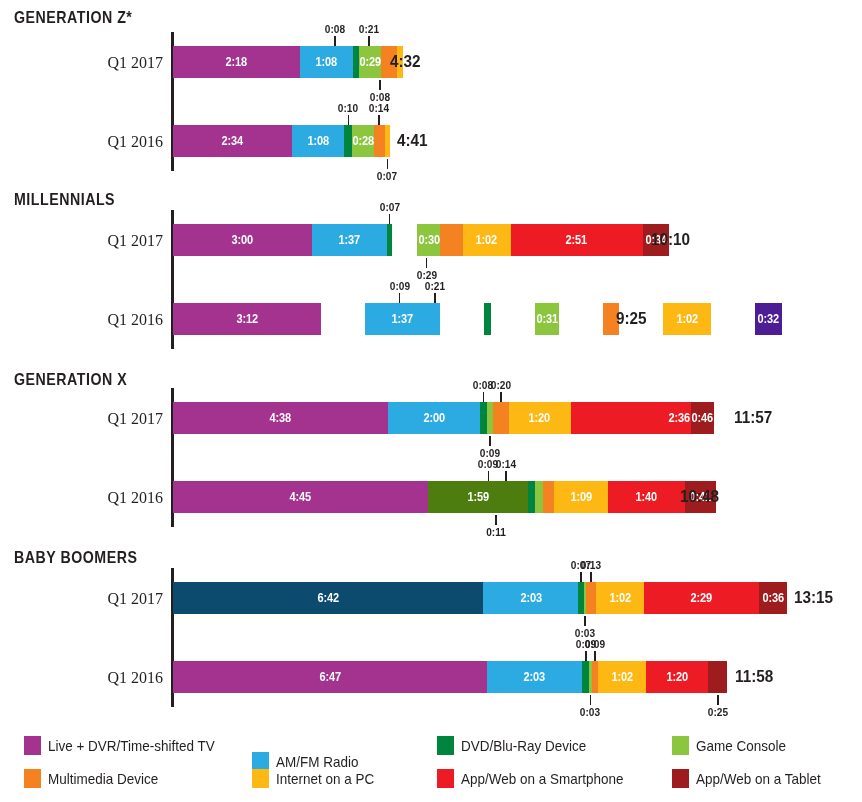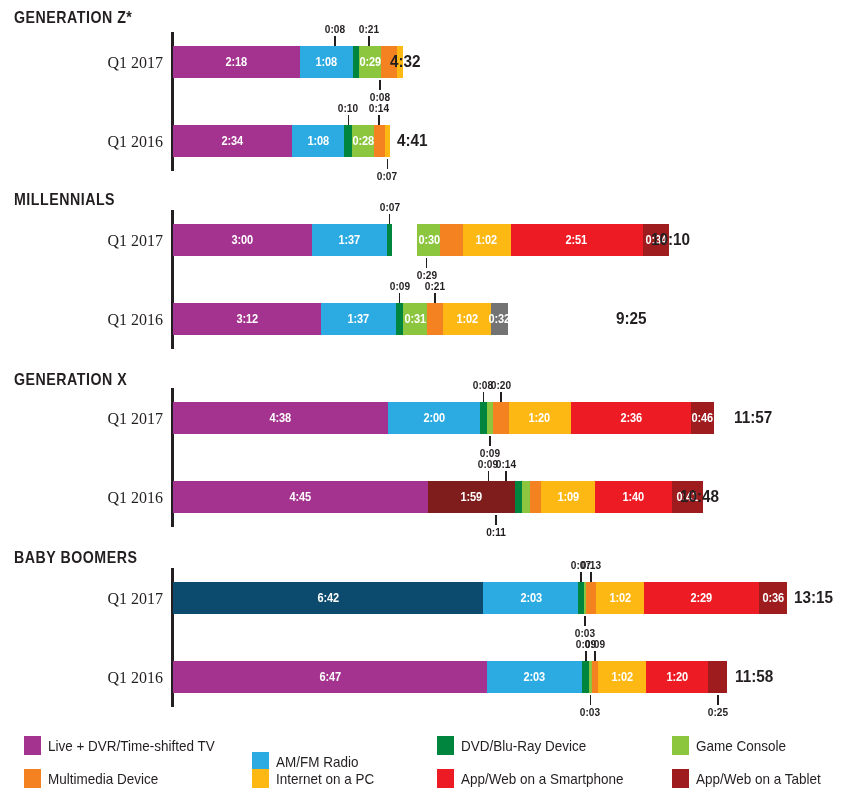--- a/index.html
+++ b/index.html
@@ -209,36 +209,36 @@
     <div class="total" style="left: 651.103px; top: 230px;">10:10</div>
     <div class="callout above" style="left: 389.63px; top: 212px; height: 12px; width: 0px;">
       <div class="c-tick"></div>
       <div class="c-text">0:07</div>
     </div>
     <div class="callout below" style="left: 426.701px; top: 258px; height: 12px; width: 0px;">
       <div class="c-tick"></div>
       <div class="c-text">0:29</div>
     </div>
     <div class="row-label" style="left: 40px; width: 123px; top: 311px;">Q1 2016</div>
-    <div class="bar" style="left: 173px; top: 303px;">
+    <div class="bar" style="left: 173px; top: 303px; gap: 44px;">
       <div class="seg" style="width: 148.282px; background: rgb(164, 51, 143);">
         <span class="seg-label">3:12</span>
       </div>
       <div class="seg" style="width: 74.9131px; background: rgb(44, 171, 226);">
         <span class="seg-label">1:37</span>
       </div>
       <div class="seg" style="width: 6.9507px; background: rgb(0, 133, 63);"></div>
       <div class="seg" style="width: 23.9413px; background: rgb(140, 198, 62);">
         <span class="seg-label">0:31</span>
       </div>
       <div class="seg" style="width: 16.2183px; background: rgb(245, 130, 32);"></div>
       <div class="seg" style="width: 47.8826px; background: rgb(253, 184, 19);">
         <span class="seg-label">1:02</span>
       </div>
-      <div class="seg" style="width: 17px; background: #737373; text-align: right;">
+      <div class="seg" style="width: 27px; background: #4c1d95; text-align: right;">
         <span class="seg-label">0:32</span>
       </div>
     </div>
     <div class="total" style="left: 616.35px; top: 309px;">9:25</div>
     <div class="callout above" style="left: 399.67px; top: 291px; height: 12px; width: 0px;">
       <div class="c-tick"></div>
       <div class="c-text">0:09</div>
     </div>
     <div class="callout above" style="left: 435.196px; top: 291px; height: 12px; width: 0px;">
       <div class="c-tick"></div>
@@ -253,21 +253,21 @@
       </div>
       <div class="seg" style="width: 92.676px; background: rgb(44, 171, 226);">
         <span class="seg-label">2:00</span>
       </div>
       <div class="seg" style="width: 6.1784px; background: rgb(0, 133, 63);"></div>
       <div class="seg" style="width: 6.9507px; background: rgb(140, 198, 62);"></div>
       <div class="seg" style="width: 15.446px; background: rgb(245, 130, 32);"></div>
       <div class="seg" style="width: 61.784px; background: rgb(253, 184, 19);">
         <span class="seg-label">1:20</span>
       </div>
-      <div class="seg" style="width: 120.479px; background: rgb(237, 28, 36);">
+      <div class="seg" style="width: 120.479px; background: rgb(237, 28, 36); justify-content: flex-end;">
         <span class="seg-label">2:36</span>
       </div>
       <div class="seg" style="width: 23px; background: rgb(158, 27, 30);">
         <span class="seg-label">0:46</span>
       </div>
     </div>
     <div class="total" style="left: 733.739px; top: 408px;">11:57</div>
     <div class="callout above" style="left: 483.465px; top: 390px; height: 12px; width: 0px;">
       <div class="c-tick"></div>
       <div class="c-text">0:08</div>
@@ -278,21 +278,21 @@
     </div>
     <div class="callout below" style="left: 490.029px; top: 436px; height: 12px; width: 0px;">
       <div class="c-tick"></div>
       <div class="c-text">0:09</div>
     </div>
     <div class="row-label" style="left: 40px; width: 123px; top: 489px;">Q1 2016</div>
     <div class="bar" style="left: 173px; top: 481px;">
       <div class="seg" style="width: 255px; background: rgb(164, 51, 143);">
         <span class="seg-label">4:45</span>
       </div>
-      <div class="seg" style="width: 87px; background: #7f1d1d;">
+      <div class="seg" style="width: 100px; background: #4d7c0f;">
         <span class="seg-label">1:59</span>
       </div>
       <div class="seg" style="width: 6.9507px; background: rgb(0, 133, 63);"></div>
       <div class="seg" style="width: 8.4953px; background: rgb(140, 198, 62);"></div>
       <div class="seg" style="width: 10.8122px; background: rgb(245, 130, 32);"></div>
       <div class="seg" style="width: 53.2887px; background: rgb(253, 184, 19);">
         <span class="seg-label">1:09</span>
       </div>
       <div class="seg" style="width: 77.23px; background: rgb(237, 28, 36);">
         <span class="seg-label">1:40</span>

